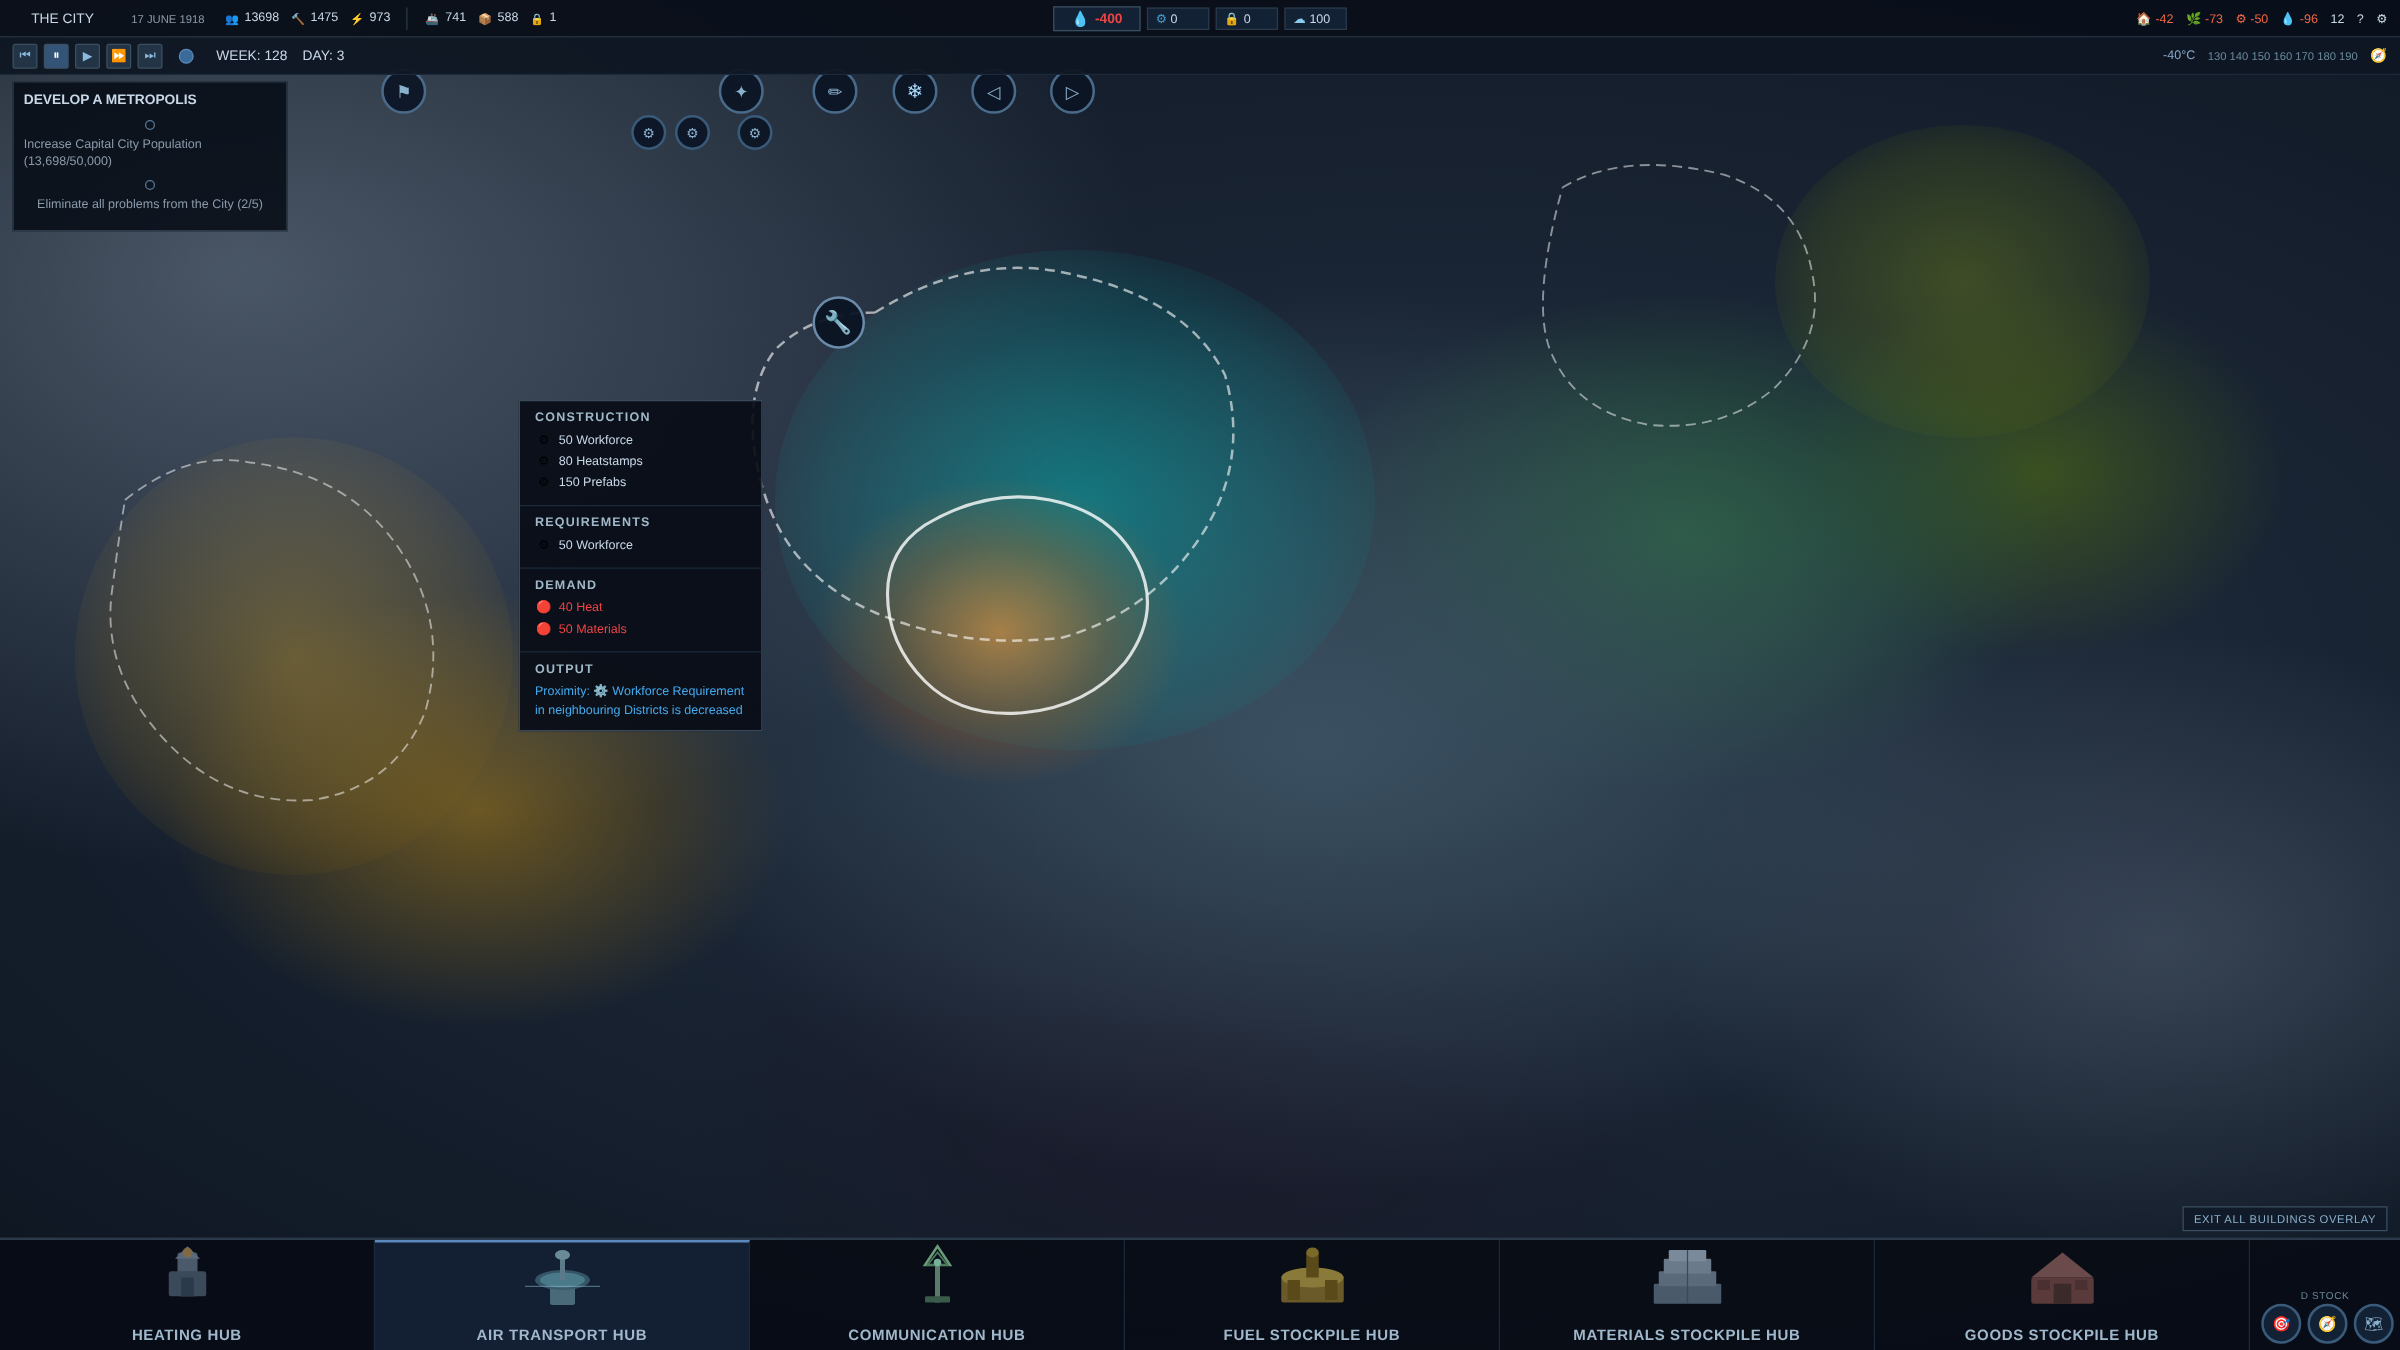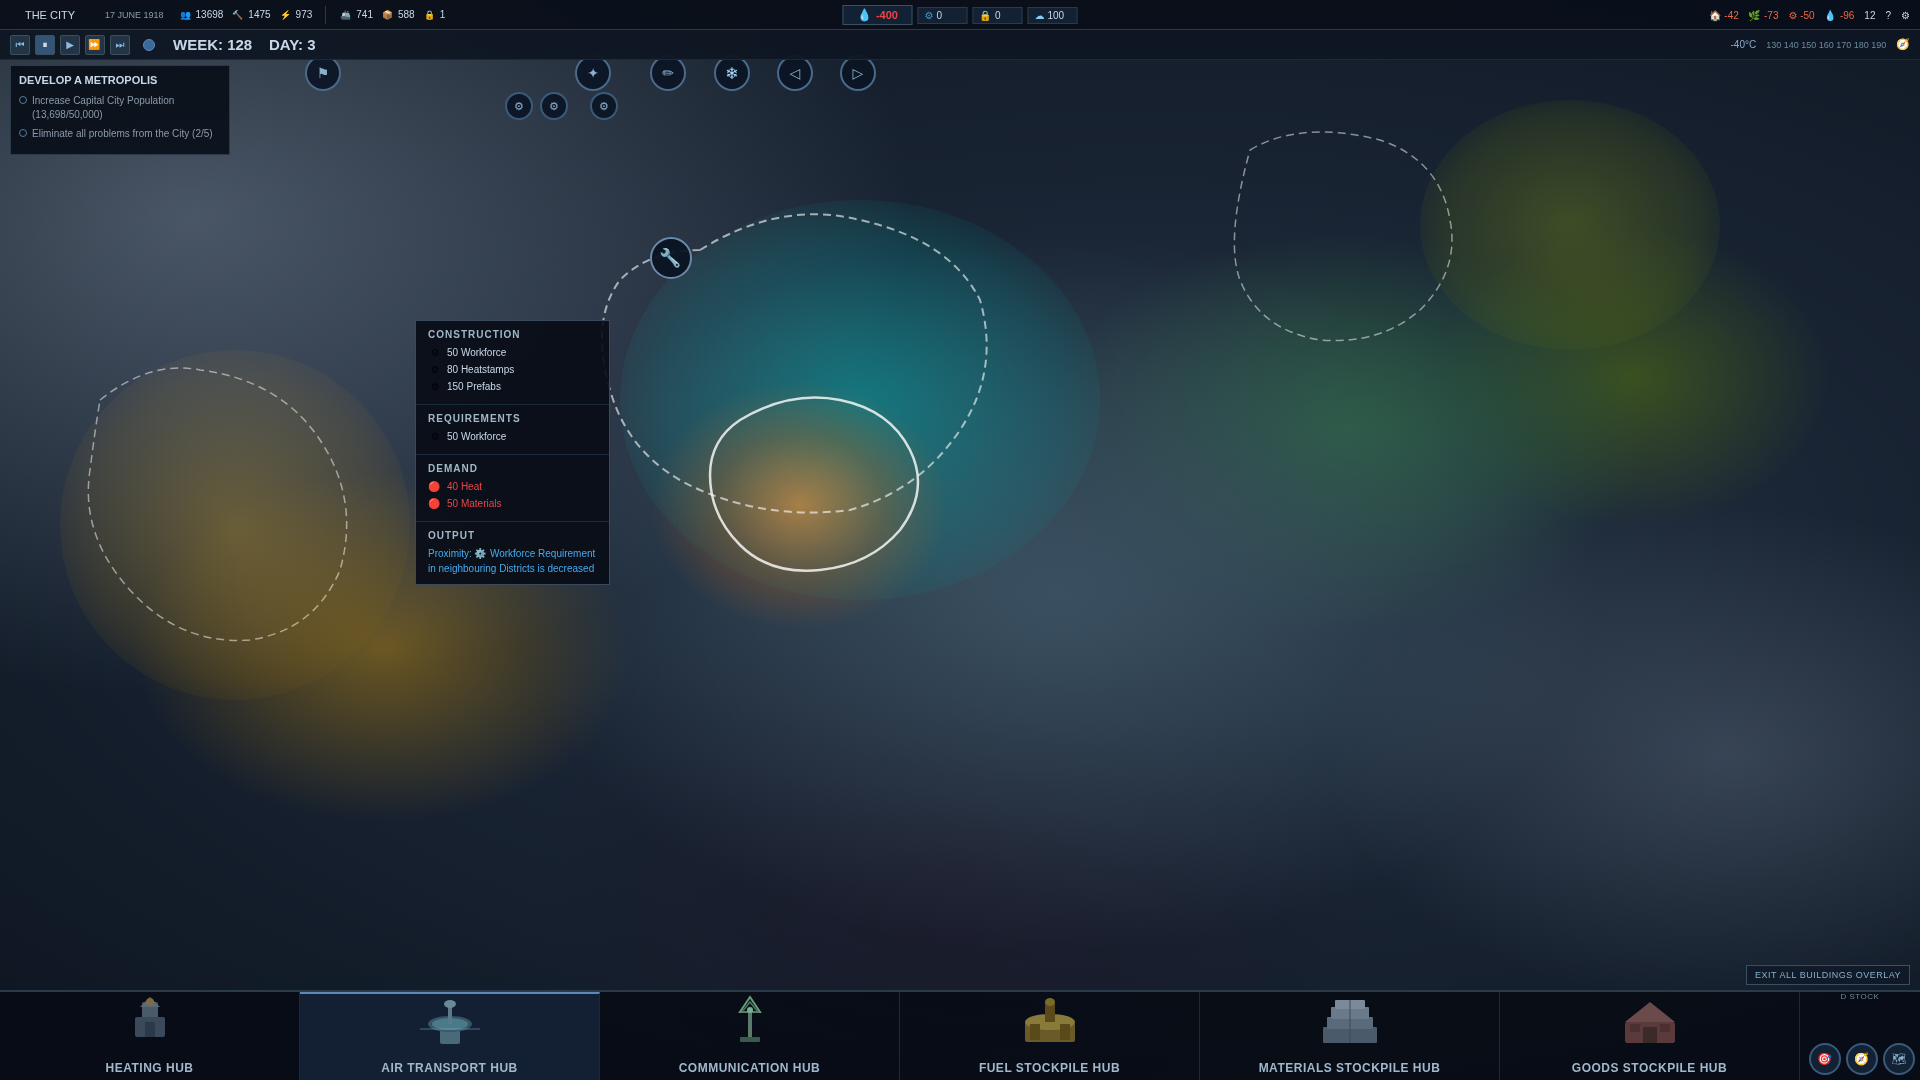--- a/index.html
+++ b/index.html
@@ -209,22 +209,22 @@
       border-radius: 2px;
     }
 
     .ctrl-btn.active {
       background: rgba(60,100,140,0.8);
       color: #ffffff;
     }
 
     .week-display {
       color: #c8d8e8;
-      font-size: 15px;
-      font-weight: bold;
+      font-size: 11px;
+      font-weight: normal;
       margin-left: 10px;
     }
 
     
     .right-top {
       position: absolute;
       top: 0; right: 10px;
       display: flex;
       align-items: center;
       gap: 10px;
@@ -259,26 +259,27 @@
     .quest-title {
       color: #c8d8e8;
       font-size: 11px;
       font-weight: bold;
       margin-bottom: 8px;
       text-transform: uppercase;
     }
 
     .quest-item {
       display: flex;
-      align-items: flex-start;
+      align-items: center;
       gap: 5px;
       margin-bottom: 5px;
       color: #8a9aaa;
       font-size: 10px;
       line-height: 1.4;
+      flex-direction: column;
     }
 
     .quest-dot {
       width: 8px;
       height: 8px;
       border-radius: 50%;
       border: 1px solid #5a7a9a;
       flex-shrink: 0;
       margin-top: 2px;
     }
@@ -792,21 +793,21 @@
         <rect x="10" y="30" width="50" height="21" fill="#5a3a3a" rx="2"></rect>
         <polygon points="35,10 10,30 60,30" fill="#6a4a4a"></polygon>
         <rect x="28" y="35" width="14" height="16" fill="#3a2a2a"></rect>
         <rect x="15" y="32" width="10" height="8" fill="#4a3030"></rect>
         <rect x="45" y="32" width="10" height="8" fill="#4a3030"></rect>
       </svg>
     </div>
     <div class="building-label">GOODS STOCKPILE HUB</div>
   </div>
 
-  <div style="width:120px; display:flex; justify-content:center; padding: 0 5px;">
+  <div style="width:120px; display:flex; align-items:center; justify-content:center; padding: 0 5px;">
     <span style="color:#6a8a9a; font-size:8px; text-align:center; text-transform:uppercase; letter-spacing:0.5px;">D STOCK</span>
   </div>
 </div>
 
 <div class="overlay-btn">
   <span>EXIT ALL BUILDINGS OVERLAY</span>
 </div>
 
 <div class="bottom-right-icons">
   <div class="br-icon">🎯</div>

